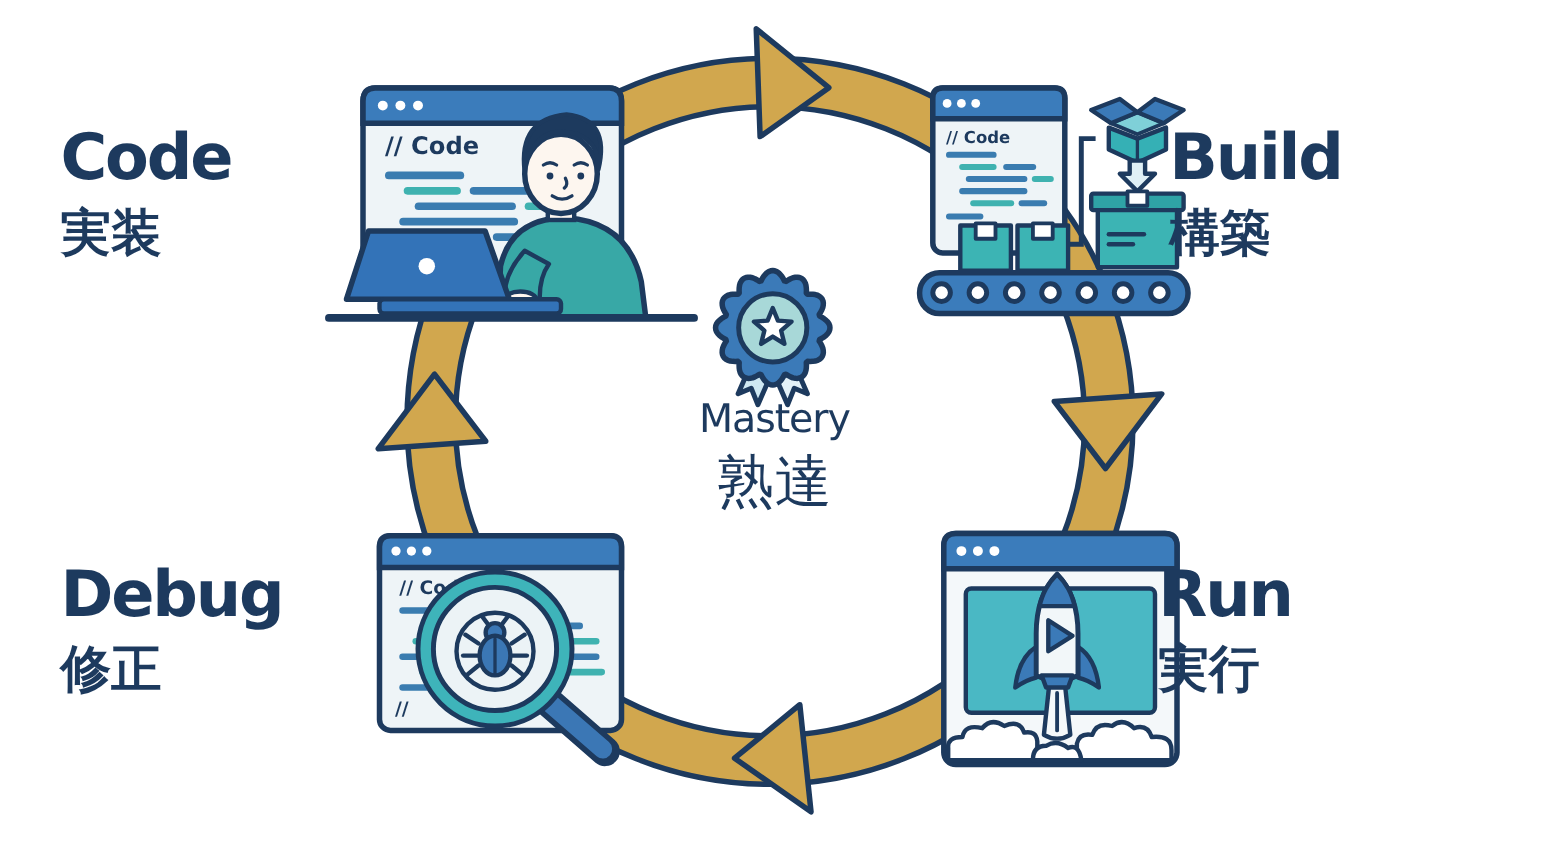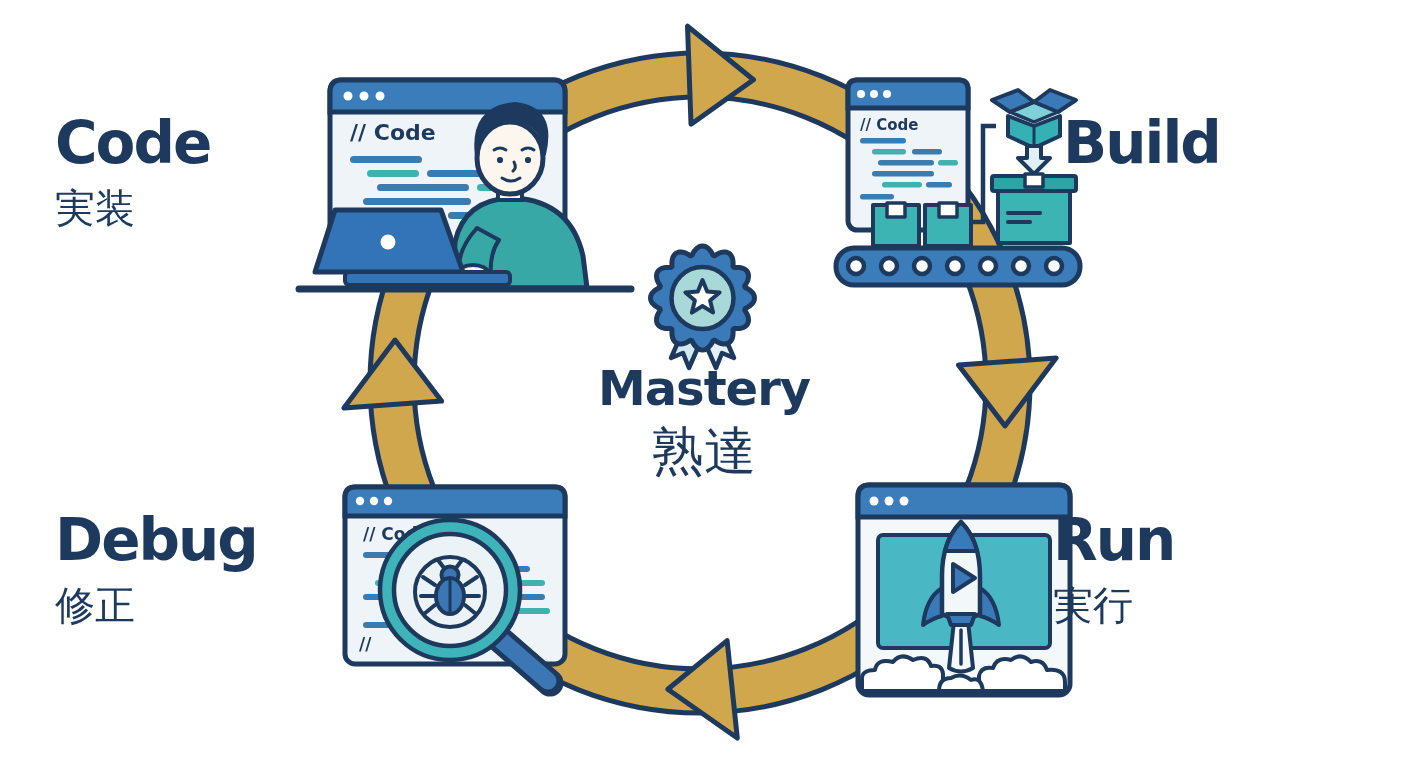--- a/index.html
+++ b/index.html
@@ -3,23 +3,23 @@
 <meta charset="utf-8">
 <style>
   html,body{margin:0;padding:0;background:#ffffff;}
   .canvas{
     position:relative;width:1408px;height:768px;background:#ffffff;overflow:hidden;
     font-family:"DejaVu Sans","Liberation Sans",sans-serif;
   }
   .abs{position:absolute;}
   .stage-label{position:absolute;width:300px;text-align:left;color:#1d3a5e;}
   .stage-label .en{font-size:58px;font-weight:bold;letter-spacing:-2px;line-height:1.1;}
-  .stage-label .ja{font-size:40px;font-weight:normal;line-height:1.1;margin-top:10px;}
+  .stage-label .ja{font-size:46px;font-weight:bold;line-height:1.1;margin-top:10px;}
   .center-label{position:absolute;left:504px;top:362px;width:400px;text-align:center;color:#1d3a5e;}
-  .center-label .en{font-size:48px;font-weight:bold;letter-spacing:-1px;line-height:1.1;}
+  .center-label .en{font-size:36px;font-weight:normal;letter-spacing:-1px;line-height:1.1;}
   .center-label .ja{font-size:52px;font-weight:normal;line-height:1.1;margin-top:8px;}
   svg{display:block;}
   svg text{font-family:"DejaVu Sans","Liberation Sans",sans-serif;font-weight:bold;fill:#1d3a5e;}
 </style>
 </head>
 <body>
 
 <div class="canvas">
 
   <svg class="abs" style="left:0;top:0" width="1408" height="768" viewBox="0 0 1408 768">
@@ -220,20 +220,21 @@
     <circle cx="57.5" cy="62" r="31" fill="#a8d8d8" stroke="#1d3a5e" stroke-width="4.5"></circle>
     <polygon id="badge-star" fill="#ffffff" stroke="#1d3a5e" stroke-width="4" stroke-linejoin="round" points="57.5,44.0 62.2,55.5 74.6,56.4 65.1,64.5 68.1,76.6 57.5,70.0 46.9,76.6 49.9,64.5 40.4,56.4 52.8,55.5"></polygon>
   </svg>
 
   <div class="stage-label" style="left:55px;top:112px">
     <div class="en">Code</div>
     <div class="ja">実装</div>
   </div>
   <div class="stage-label" style="left:1063px;top:112px">
     <div class="en">Build</div>
+    <div class="ja">構築</div>
   </div>
   <div class="stage-label" style="left:1053px;top:509px">
     <div class="en">Run</div>
     <div class="ja">実行</div>
   </div>
   <div class="stage-label" style="left:55px;top:509px">
     <div class="en">Debug</div>
     <div class="ja">修正</div>
   </div>
 

